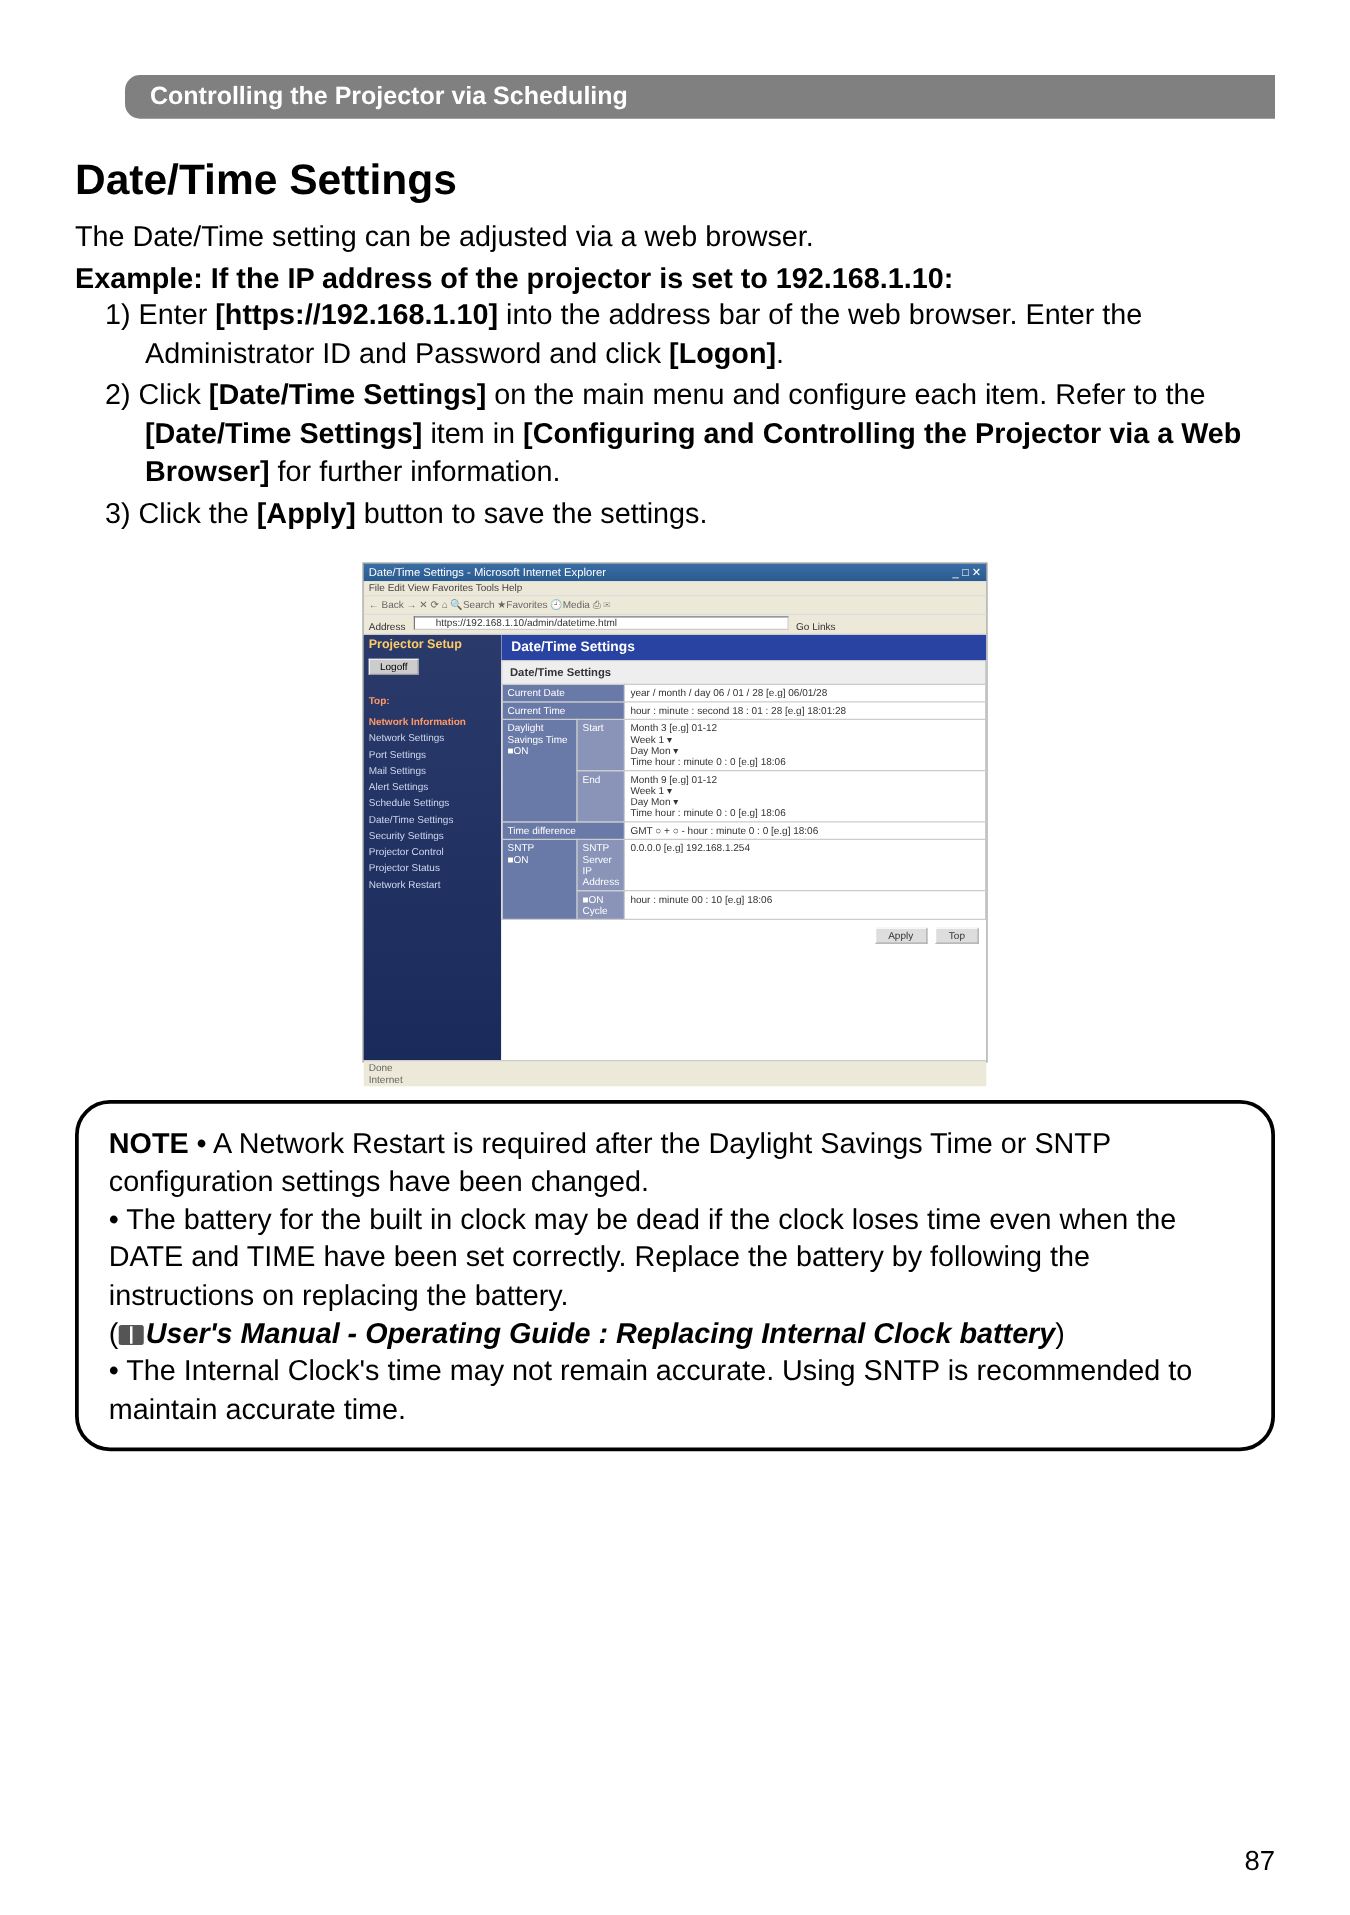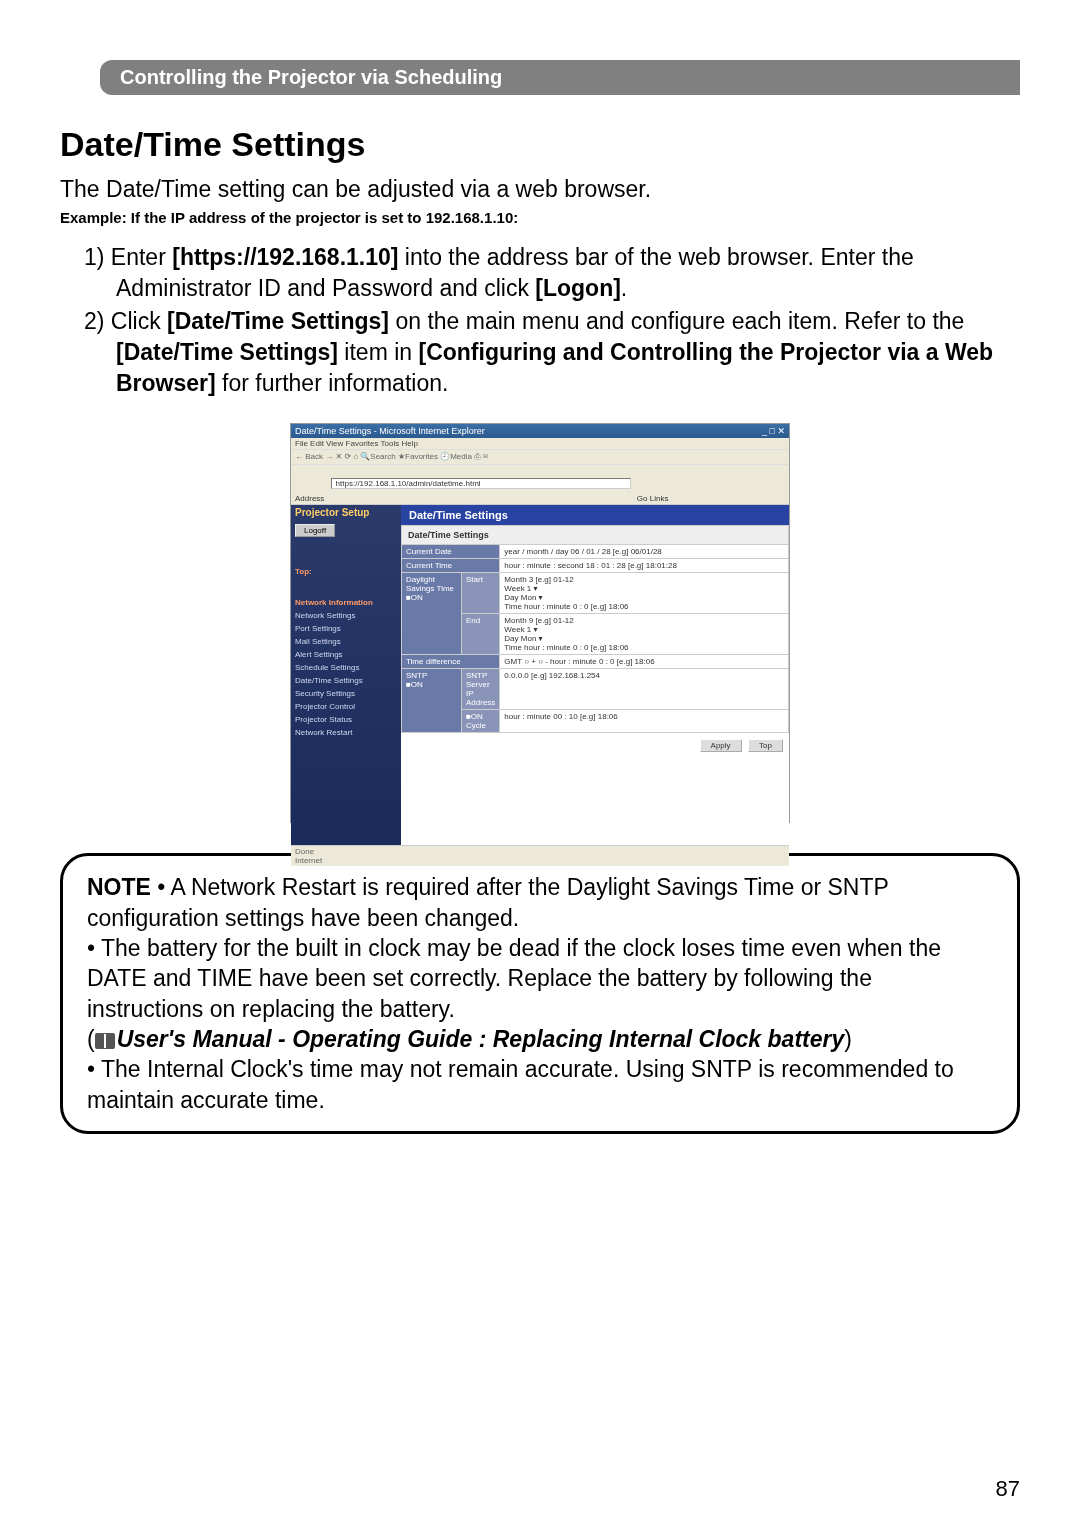--- a/index.html
+++ b/index.html
@@ -27,23 +27,23 @@
     font-size: 34px;
     font-weight: 900;
     margin-bottom: 10px;
   }
   .intro {
     font-size: 23px;
     line-height: 1.35;
     margin-bottom: 4px;
   }
   .example-line {
-    font-size: 15px;
+    font-size: 23px;
     font-weight: bold;
-    margin-bottom: 16px;
+    margin-bottom: 0;
   }
   ol.steps {
     list-style: none;
     font-size: 23px;
     line-height: 1.35;
     margin-bottom: 24px;
   }
   ol.steps li {
     margin-bottom: 2px;
     padding-left: 56px;
@@ -76,21 +76,21 @@
   .ss-body { display: flex; height: 340px; }
   .ss-side {
     width: 110px;
     background: linear-gradient(#2a3a6a, #1a2a5a);
     color: #fff;
     padding: 2px 4px;
     font-size: 8px;
   }
   .ss-side .setup-title { color: #ffcc66; font-weight: bold; font-size: 10px; margin-bottom: 6px; }
   .ss-side .logoff-btn { background: #ccc; color: #000; padding: 1px 8px; display: inline-block; border: 1px outset #eee; margin-bottom: 8px; font-size: 8px; }
-  .ss-side .sec-head { color: #ff9966; font-weight: bold; margin: 22px 0 2px; font-size: 8px; }
+  .ss-side .sec-head { color: #ff9966; font-weight: bold; margin: 8px 0 2px; font-size: 8px; }
   .ss-side .nav-item { color: #cfd8ef; padding: 2px 0; font-size: 8px; }
   .ss-main { flex: 1; background: #fff; padding: 0; overflow: hidden; }
   .ss-main-title { background: #2943a3; color: #fff; font-weight: bold; padding: 4px 8px; font-size: 11px; }
   .ss-table { width: 100%; font-size: 8px; border-collapse: collapse; }
   .ss-table th { background: #eee; text-align: left; padding: 4px 6px; font-size: 9px; border: 1px solid #ccc; }
   .ss-table td { padding: 2px 4px; border: 1px solid #ccc; vertical-align: top; }
   .ss-table .label-cell { background: #6a7aa8; color: #fff; width: 60px; }
   .ss-table .sub-label { background: #8994b8; color: #fff; width: 30px; }
   .ss-btns { text-align: right; padding: 6px; }
   .ss-btns span { display: inline-block; background: #ddd; border: 1px outset #fff; padding: 1px 10px; margin-left: 4px; font-size: 8px; }
@@ -136,32 +136,35 @@
 <p class="intro">The Date/Time setting can be adjusted via a web browser.</p>
 <p class="example-line">Example: If the IP address of the projector is set to 192.168.1.10:</p>
 
 <ol class="steps">
   <li>
     <span>1) </span><span>Enter </span><span class="b">[https://192.168.1.10]</span><span> into the address bar of the web browser. Enter the Administrator ID and Password and click </span><span class="b">[Logon]</span><span>.</span>
   </li>
   <li>
     <span>2) </span><span>Click </span><span class="b">[Date/Time Settings]</span><span> on the main menu and configure each item. Refer to the </span><span class="b">[Date/Time Settings]</span><span> item in </span><span class="b">[Configuring and Controlling the Projector via a Web Browser]</span><span> for further information.</span>
   </li>
+  <li>
+    <span>3) </span><span>Click the </span><span class="b">[Apply]</span><span> button to save the settings.</span>
+  </li>
 </ol>
 
 <div class="screenshot">
   <div class="ss-titlebar">
     <span>Date/Time Settings - Microsoft Internet Explorer</span>
     <span>_ □ ✕</span>
   </div>
   <div class="ss-menubar">File  Edit  View  Favorites  Tools  Help</div>
   <div class="ss-toolbar">← Back  →  ✕  ⟳  ⌂  🔍Search  ★Favorites  🕘Media  ⎙  ✉</div>
   <div class="ss-addrbar">
     <span>Address</span>
-    <span style="background:#fff;border:1px inset #ccc;padding:0 4px;margin:12px 4px;display:inline-block;width:300px;overflow:hidden">https://192.168.1.10/admin/datetime.html</span>
+    <span style="background:#fff;border:1px inset #ccc;padding:0 17px;margin:0 4px;display:inline-block;width:300px;overflow:hidden">https://192.168.1.10/admin/datetime.html</span>
     <span>Go  Links</span>
   </div>
   <div class="ss-body">
     <div class="ss-side">
       <div class="setup-title">Projector Setup</div>
       <span class="logoff-btn">Logoff</span>
       <div class="sec-head">Top:</div>
       <div class="sec-head">Network Information</div>
       <div class="nav-item">Network Settings</div>
       <div class="nav-item">Port Settings</div>

